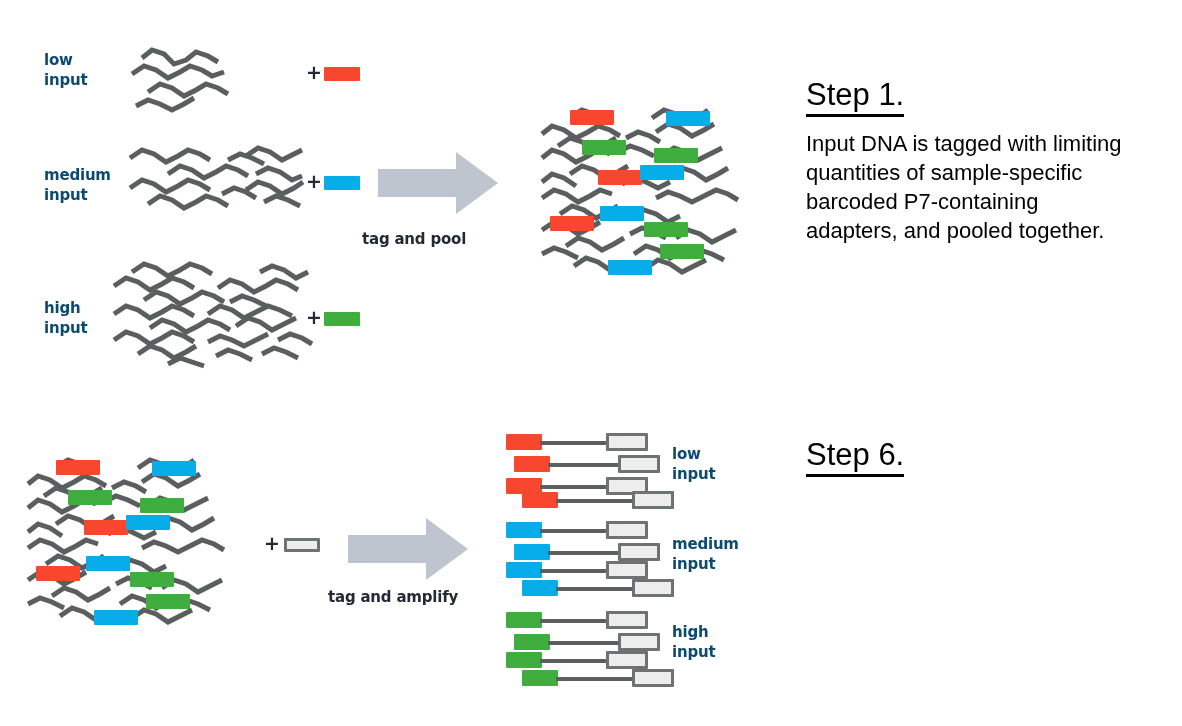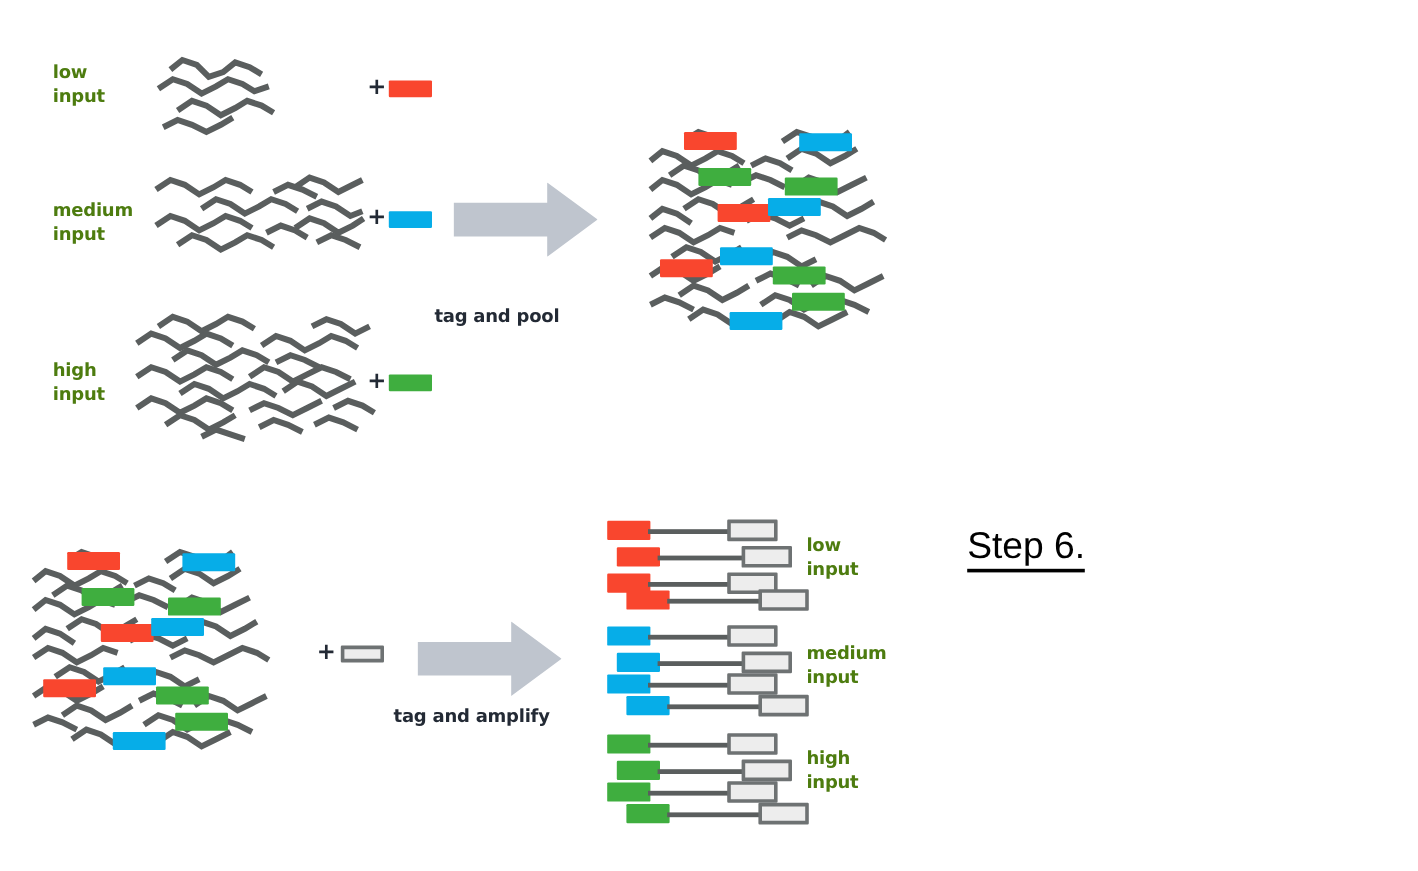--- a/index.html
+++ b/index.html
@@ -22,21 +22,21 @@
     height: 726px;
   }
 
   
   .group-label {
     position: absolute;
     font-family: "DejaVu Sans", sans-serif;
     font-weight: bold;
     font-size: 15px;
     line-height: 20px;
-    color: #4d7c0f;
+    color: #0c4a6e;
     letter-spacing: -0.2px;
     white-space: pre-line;
   }
   .arrow-caption {
     position: absolute;
     font-family: "DejaVu Sans", sans-serif;
     font-weight: bold;
     font-size: 15px;
     color: #232a35;
     letter-spacing: -0.2px;
@@ -189,21 +189,21 @@
   </svg>
 
   <div class="plus" style="left:306px; top:308px;">+</div>
 
   <div class="adapter" style="left:324px; top:312px; width:36px; height:14px; background:#3fae3f;"></div>
 
   <svg class="big-arrow" style="left:378px; top:152px;" width="120" height="62" viewBox="0 0 120 62">
     <path d="M0,17 L78,17 L78,0 L120,31 L78,62 L78,45 L0,45 Z" fill="#bfc5ce"></path>
   </svg>
 
-  <div class="arrow-caption" style="left:362px; top:230px;margin-top:24px;">tag and pool</div>
+  <div class="arrow-caption" style="left:362px; top:230px;">tag and pool</div>
 
   <svg class="squiggles" style="left:542px; top:102px;" width="215" height="180">
     <path d="M30,14 L40,8 L52,12"></path>
     <path d="M110,16 L122,8 L134,12 L146,20 L158,14 L166,8"></path>
     <path d="M0,32 L10,24 L22,28 L34,36 L46,30 L56,24 L68,28 L78,34"></path>
     <path d="M114,30 L126,22 L138,26 L150,34 L162,28 L172,22"></path>
     <path d="M84,36 L96,30 L108,34 L118,40"></path>
     <path d="M16,44 L28,36 L40,40 L52,48 L64,42 L74,36"></path>
     <path d="M76,50 L88,44 L100,48 L112,54"></path>
     <path d="M0,56 L10,48 L22,52 L34,60 L46,54 L56,48 L68,52"></path>
@@ -232,20 +232,24 @@
   <div class="adapter" style="left:582px; top:140px; width:44px; height:15px; background:#3fae3f;"></div>
   <div class="adapter" style="left:654px; top:148px; width:44px; height:15px; background:#3fae3f;"></div>
   <div class="adapter" style="left:598px; top:170px; width:44px; height:15px; background:#f9462e;"></div>
   <div class="adapter" style="left:640px; top:165px; width:44px; height:15px; background:#06ade8;"></div>
   <div class="adapter" style="left:600px; top:206px; width:44px; height:15px; background:#06ade8;"></div>
   <div class="adapter" style="left:550px; top:216px; width:44px; height:15px; background:#f9462e;"></div>
   <div class="adapter" style="left:644px; top:222px; width:44px; height:15px; background:#3fae3f;"></div>
   <div class="adapter" style="left:660px; top:244px; width:44px; height:15px; background:#3fae3f;"></div>
   <div class="adapter" style="left:608px; top:260px; width:44px; height:15px; background:#06ade8;"></div>
 
+  <div class="step-panel" style="left:806px; top:78px;">
+    <div class="step-title">Step 1.</div>
+    <p class="step-body">Input DNA is tagged with limiting quantities of sample-specific barcoded P7-containing adapters, and pooled together.</p>
+  </div>
 
   <svg class="squiggles" style="left:28px; top:452px;" width="215" height="180">
     <path d="M30,14 L40,8 L52,12"></path>
     <path d="M110,16 L122,8 L134,12 L146,20 L158,14 L166,8"></path>
     <path d="M0,32 L10,24 L22,28 L34,36 L46,30 L56,24 L68,28 L78,34"></path>
     <path d="M114,30 L126,22 L138,26 L150,34 L162,28 L172,22"></path>
     <path d="M84,36 L96,30 L108,34 L118,40"></path>
     <path d="M16,44 L28,36 L40,40 L52,48 L64,42 L74,36"></path>
     <path d="M76,50 L88,44 L100,48 L112,54"></path>
     <path d="M0,56 L10,48 L22,52 L34,60 L46,54 L56,48 L68,52"></path>

